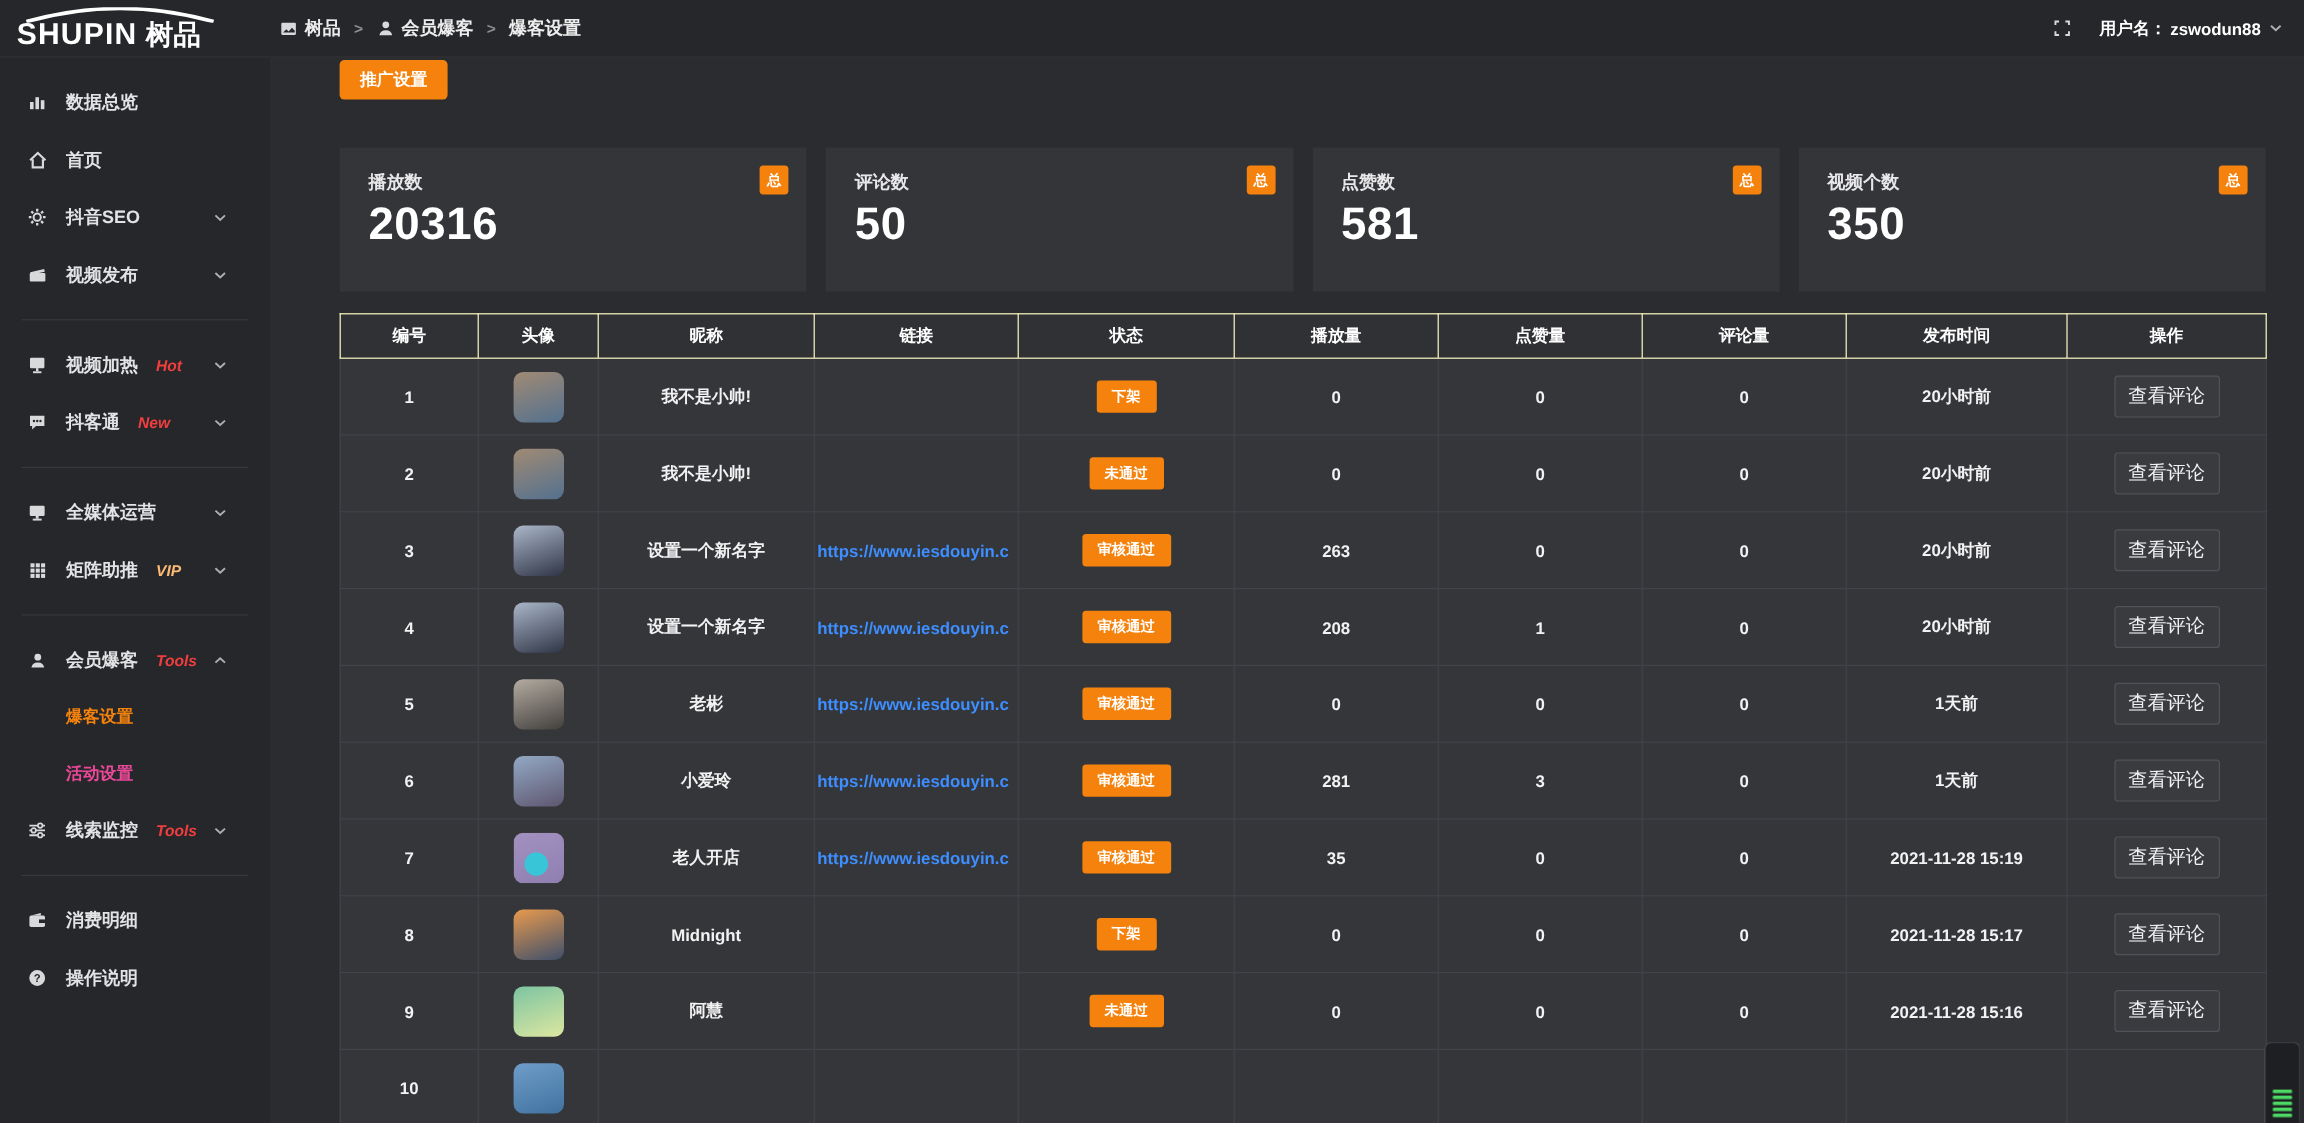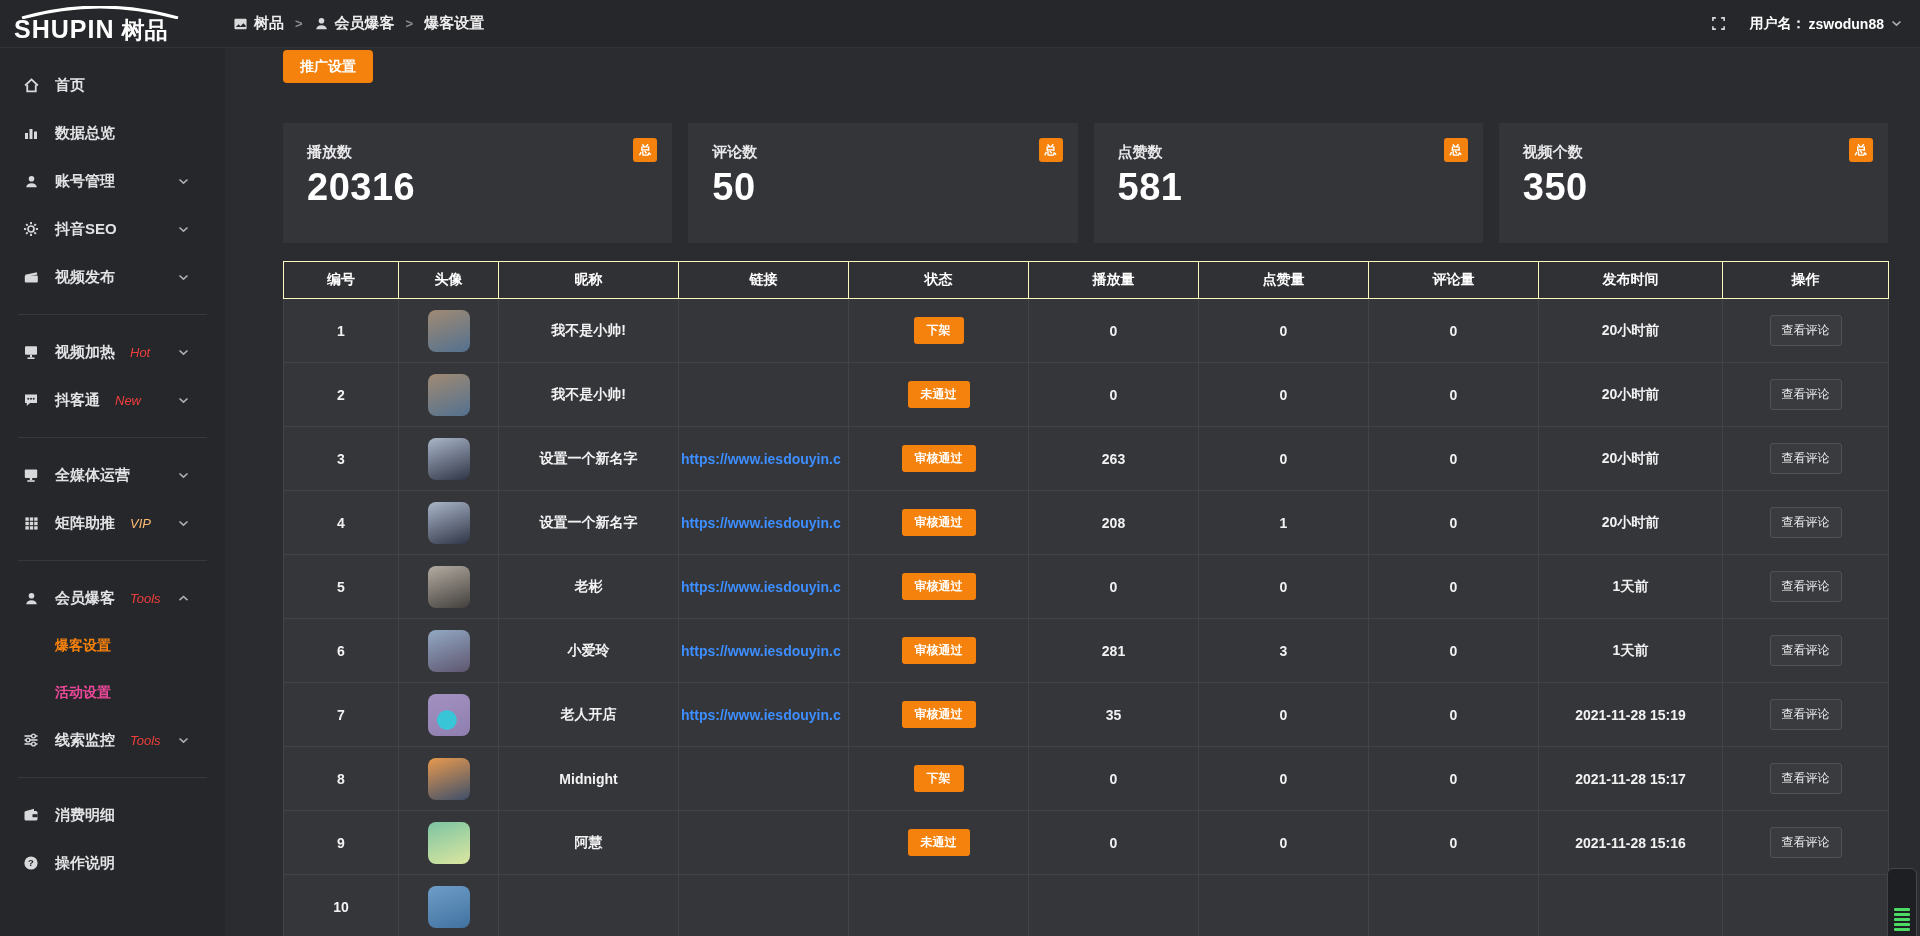--- a/index.html
+++ b/index.html
@@ -30,21 +30,21 @@
   
   .sidebar {
     position:fixed; top:48px; left:0; width:225px; height:888px;
     background:#26272a; padding-top:13px; z-index:10; overflow:hidden;
   }
   .side-item {
     display:flex; align-items:center; height:48px; padding:0 18px 0 22px;
     font-size:15px; color:#e2e3e5; cursor:pointer; font-weight:bold;
   }
   .side-item .ic { width:18px; margin-right:15px; display:flex; justify-content:center; }
-  .side-tag { font-style:italic; font-weight:normal; font-size:13px; margin-left:15px; }
+  .side-tag { font-style:italic; font-weight:bold; font-size:13px; margin-left:15px; }
   .side-chevron { margin-left:auto; display:flex; }
   .side-divider { height:1px; background:#37383c; margin:13px 18px; }
   .side-sub { display:flex; align-items:center; height:47px; padding-left:55px; font-size:14px; color:#ec4899; cursor:pointer; font-weight:bold; }
   
   .main { margin-left:225px; padding:50px 32px 0 58px; }
   .promo-btn {
     display:inline-block; height:33px; padding:0 17px; border:none; border-radius:4px;
     color:#fff; font-size:14px; font-weight:bold; cursor:pointer;
     font-family:inherit;
   }
@@ -61,21 +61,21 @@
   table { width:100%; border-collapse:collapse; background:#35363a; table-layout:fixed; }
   th { height:37px; font-size:14px; font-weight:bold; color:#fff; background:#303135; border:1px solid #fef9c3; }
   td { height:64px; text-align:center; font-size:14px; border:1px solid #424349; color:#f2f2f3; font-weight:bold; overflow:hidden; }
   td.link-cell { text-align:left; padding:0 2px; white-space:nowrap; font-weight:normal; }
   .avatar { width:42px; height:42px; border-radius:8px; margin:0 auto; }
   .status-badge {
     display:inline-block; padding:5px 13px; font-size:12px; font-weight:bold;
     color:#fff; border-radius:3px;
   }
   .action-btn {
-    display:inline-block; padding:6px 11px; font-size:12px; color:#f0f0f1;
+    display:inline-block; padding:6px 11px; font-size:16px; color:#f0f0f1;
     background:#3a3b3f; border:1px solid #515257; border-radius:3px; cursor:pointer;
     font-family:Liberation Mono, monospace; font-weight:normal;
   }
   
   .float-widget {
     position:fixed; right:3px; bottom:-10px; width:30px; height:78px;
     background:#1e1f23; border:1px solid #45464b; border-radius:6px; z-index:30;
     display:flex; flex-direction:column; justify-content:flex-end; align-items:center;
     padding-bottom:14px; cursor:pointer;
   }
@@ -139,52 +139,38 @@
             <polyline points="1.5,1.5 5.5,5.2 9.5,1.5" fill="none" stroke="#aeafb2" stroke-width="1.6"></polyline>
           </svg>
         </span>
     </div>
   </div>
 </header>
 
 <aside class="sidebar" id="sidebar">
     <div class="side-item">
       <span class="ic">
-        <svg width="17" height="17" viewBox="0 0 16 16">
-          <path d="M2 8 L8 2.3 L14 8" fill="none" stroke="#d8d9db" stroke-width="1.7"></path>
-          <path d="M4 7.2 V13.6 H12 V7.2" fill="none" stroke="#d8d9db" stroke-width="1.7"></path>
-        </svg>
-      </span>
-      <span>首页</span>
-    </div>
-    <div class="side-item">
-      <span class="ic">
         <svg width="16" height="16" viewBox="0 0 16 16">
           <g fill="#d8d9db">
             <rect x="2" y="8" width="3" height="6"></rect>
             <rect x="6.5" y="4" width="3" height="10"></rect>
             <rect x="11" y="6.5" width="3" height="7.5"></rect>
           </g>
         </svg>
       </span>
       <span>数据总览</span>
     </div>
     <div class="side-item">
       <span class="ic">
-        <svg width="15" height="15" viewBox="0 0 16 16">
-          <circle cx="8" cy="5" r="3" fill="#d8d9db"></circle>
-          <path d="M2.3 14.2 a5.8 5.4 0 0 1 11.4 0 z" fill="#d8d9db"></path>
-        </svg>
-      </span>
-      <span>账号管理</span>
-      <span class="ic side-chevron">
-        <svg width="11" height="7" viewBox="0 0 11 7">
-          <polyline points="1.5,1.5 5.5,5.2 9.5,1.5" fill="none" stroke="#aeafb2" stroke-width="1.6"></polyline>
-        </svg>
-      </span>
+        <svg width="17" height="17" viewBox="0 0 16 16">
+          <path d="M2 8 L8 2.3 L14 8" fill="none" stroke="#d8d9db" stroke-width="1.7"></path>
+          <path d="M4 7.2 V13.6 H12 V7.2" fill="none" stroke="#d8d9db" stroke-width="1.7"></path>
+        </svg>
+      </span>
+      <span>首页</span>
     </div>
     <div class="side-item">
       <span class="ic">
         <svg width="16" height="16" viewBox="0 0 16 16">
           <circle cx="8" cy="8" r="3" fill="none" stroke="#d8d9db" stroke-width="1.7"></circle>
           <g stroke="#d8d9db" stroke-width="1.9">
             <line x1="8" y1="1" x2="8" y2="3.2"></line>
             <line x1="8" y1="12.8" x2="8" y2="15"></line>
             <line x1="1" y1="8" x2="3.2" y2="8"></line>
             <line x1="12.8" y1="8" x2="15" y2="8"></line>

